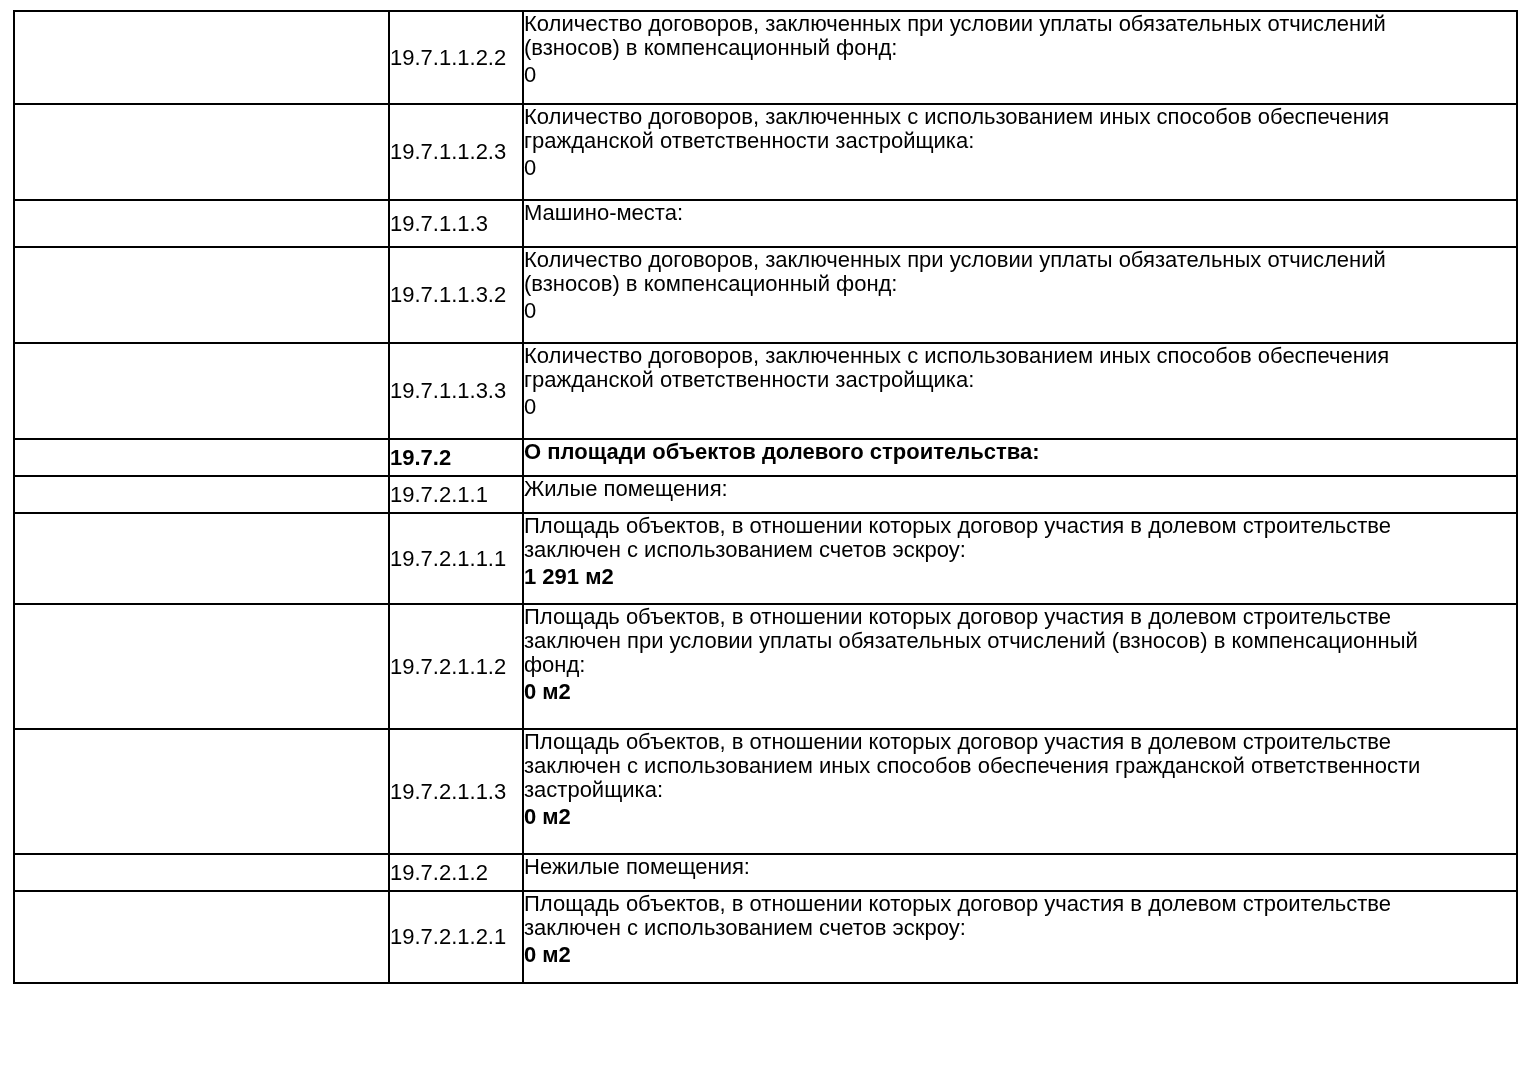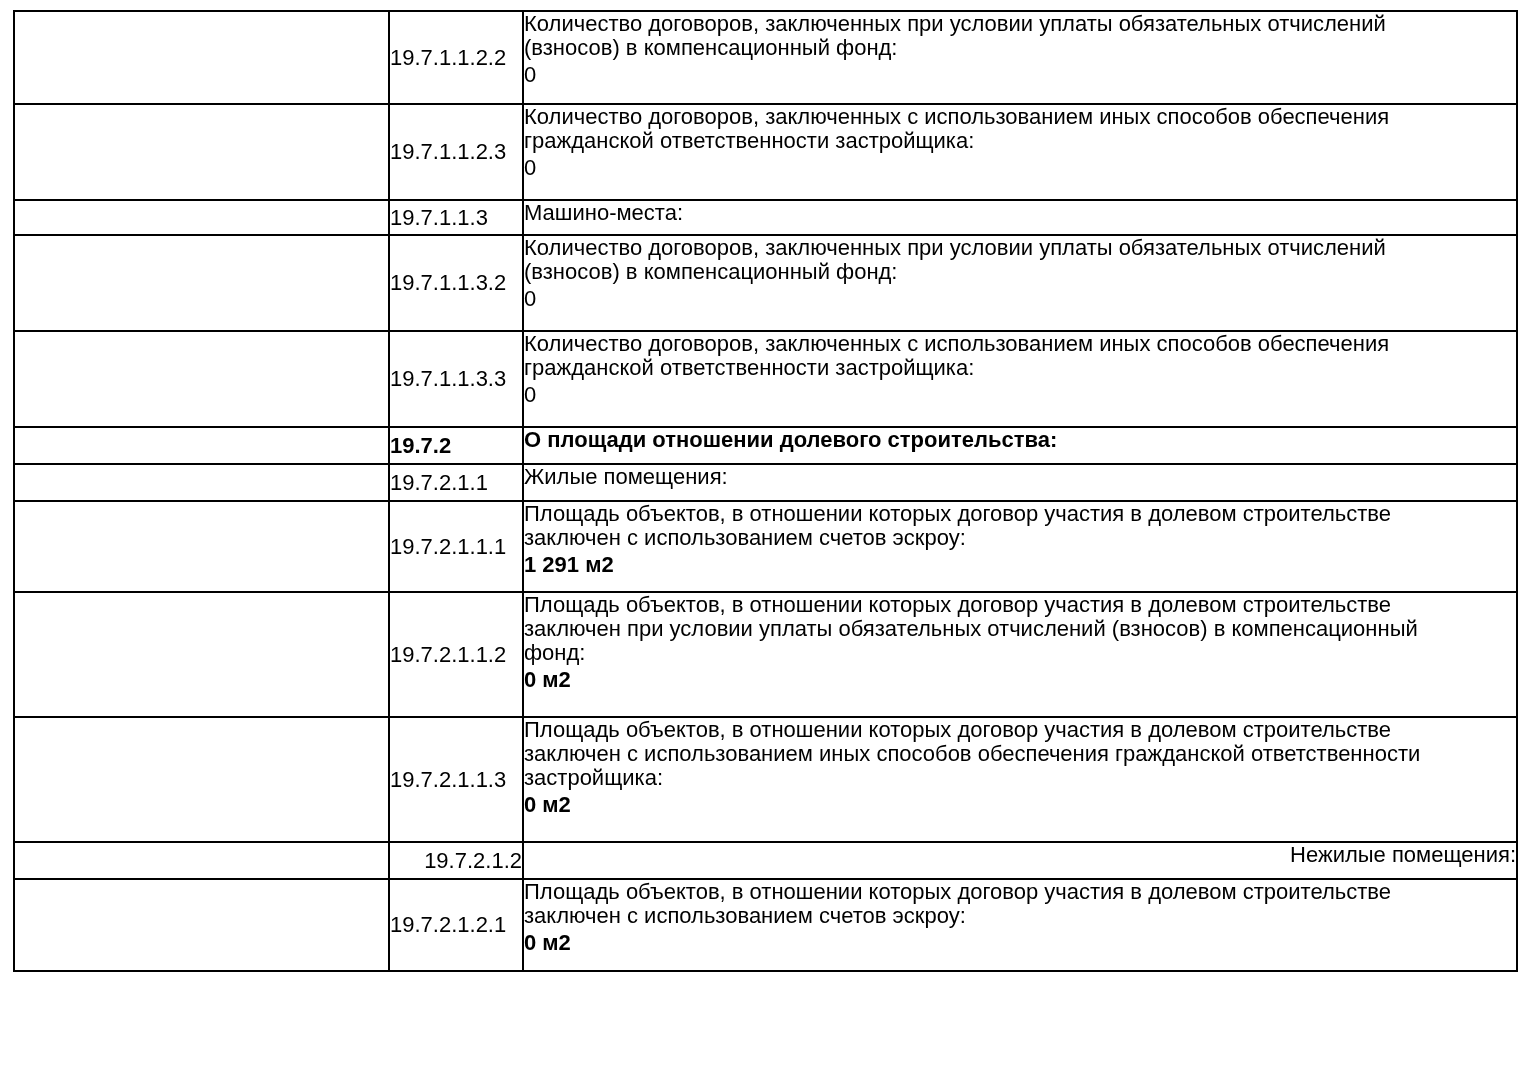--- a/index.html
+++ b/index.html
@@ -43,31 +43,31 @@
     white-space: pre-line;
   }
   .val {
     font-size: 22px;
     line-height: 30px;
   }
   .val.bold { font-weight: 700; }
   .val:empty { display: none; }
   tr.r1  { height: 93px; }
   tr.r2  { height: 96px; }
-  tr.r3  { height: 35px; }
+  tr.r3  { height: 47px; }
   tr.r4  { height: 65px; }
   tr.r5  { height: 96px; }
   tr.r6  { height: 96px; }
   tr.r7  { height: 37px; font-weight: bold; }
   tr.r8  { height: 37px; }
   tr.r9  { height: 37px; padding-left: 36px; }
   tr.r10 { height: 91px; }
   tr.r11 { height: 125px; }
   tr.r12 { height: 125px; }
-  tr.r13 { height: 37px; text-align: right; }
+  tr.r13 { height: 37px; }
   tr.r14 { height: 92px; }
 </style>
 </head>
 <body>
 
 <div class="page">
   <table class="decl">
     <colgroup>
       <col style="width:375px">
       <col style="width:134px">
@@ -115,21 +115,21 @@
         <td class="c3">
           <div class="txt">Количество договоров, заключенных с использованием иных способов обеспечения
 гражданской ответственности застройщика:</div>
           <div class="val">0</div>
         </td>
       </tr>
       <tr class="r7">
         <td class="c1"></td>
         <td class="c2">19.7.2</td>
         <td class="c3">
-          <div class="txt">О площади отношении долевого строительства:</div>
+          <div class="txt">О площади объектов долевого строительства:</div>
 
         </td>
       </tr>
       <tr class="r9">
         <td class="c1"></td>
         <td class="c2">19.7.2.1.1</td>
         <td class="c3">
           <div class="txt">Жилые помещения:</div>
 
         </td>

